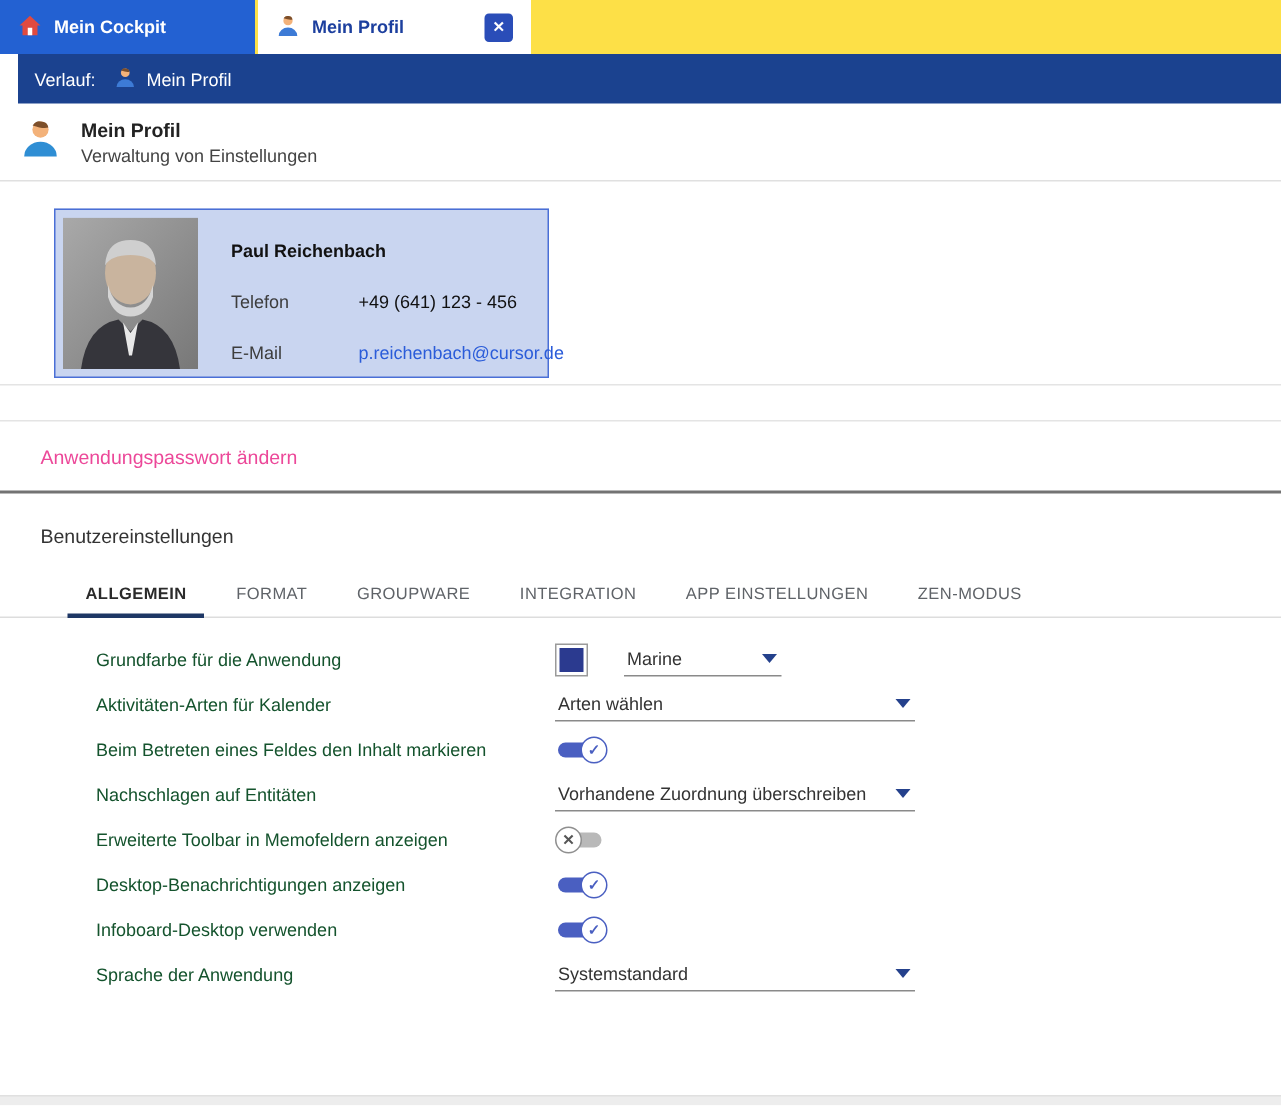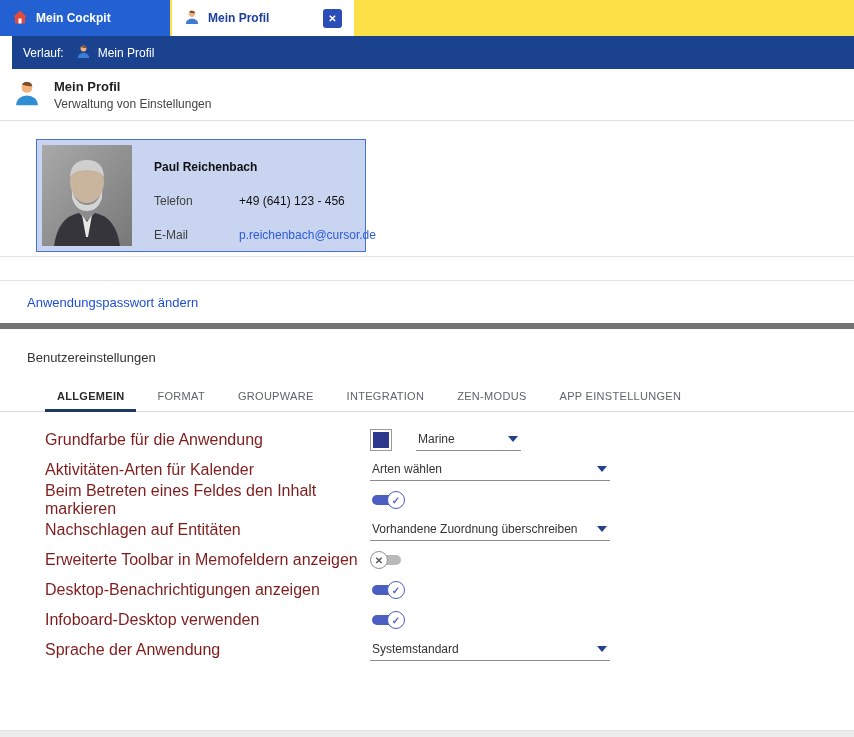--- a/index.html
+++ b/index.html
@@ -29,35 +29,35 @@
   .contact-card { width:330px; height:113px; background:#c9d5f0; border:1px solid #4a6fd6; display:flex; padding:5px; cursor:pointer; }
   .photo { width:90px; height:101px; flex:0 0 90px; overflow:hidden; }
   .contact-info { margin-left:22px; padding-top:15px; font-size:12px; }
   .ci-name { font-weight:700; color:#111; }
   .ci-row { display:flex; margin-top:20px; }
   .ci-label { width:85px; color:#3d3d3d; }
   .ci-value { color:#111; }
   .email { color:#2b5cd9; text-decoration:none; cursor:pointer; }
 
   .gap-strip { height:24px; border-bottom:1px solid #e4e4e4; }
-  .password-row { height:48px; display:flex; align-items:center; padding-left:27px; font-size:13px; color:#1d4ed8;
-                  border-bottom:6px solid #737373; cursor:pointer; }
+  .password-row { height:48px; display:flex; align-items:center; padding-left:27px; font-size:13px; color:#ec4899;
+                  border-bottom:2px solid #737373; cursor:pointer; }
 
   
   .settings { padding-top:21px; }
   .settings-title { padding-left:27px; font-size:13px; color:#333; }
   .stabs { display:flex; margin-top:17px; padding-left:45px; border-bottom:1px solid #ddd;align-items:center; }
   .stab { padding:8px 12px 7px; margin-right:9px; margin-bottom:-1px; font-size:11px; color:#5f6368;
           letter-spacing:0.3px; border-bottom:3px solid transparent; cursor:pointer; white-space:nowrap; }
   .stab.active { color:#2b2b2b; font-weight:700; border-bottom-color:#1e3765; }
 
   
   .form { margin-top:13px; }
   .frow { display:flex; align-items:center; height:30px; }
-  .flabel { flex:0 0 370px; padding-left:45px; font-size:16px; color:#7f1d1d; }
+  .flabel { flex:0 0 370px; padding-left:64px; font-size:12px; color:#14532d; }
   .fcontrol { display:flex; align-items:center; }
 
   .select { display:flex; align-items:center; justify-content:space-between; width:240px;
             border-bottom:1px solid #8a8a8a; padding:2px 3px 4px 2px; font-size:12px; color:#333; cursor:pointer;text-align:center; }
   .select.narrow { width:105px; }
   .caret { width:0; height:0; border-left:5px solid transparent; border-right:5px solid transparent;
            border-top:6px solid #24418c; margin-left:8px; flex:0 0 auto; }
 
   .swatch { width:22px; height:22px; border:1px solid #9a9a9a; background:#fff; padding:2px; margin-right:24px; cursor:pointer; }
   .swatch-inner { width:100%; height:100%; background:#2b3a8f; }
@@ -170,22 +170,22 @@
   </div>
 
   <div class="settings">
     <div class="settings-title">Benutzereinstellungen</div>
 
     <div class="stabs">
       <div class="stab active">ALLGEMEIN</div>
       <div class="stab">FORMAT</div>
       <div class="stab">GROUPWARE</div>
       <div class="stab">INTEGRATION</div>
+      <div class="stab">APP EINSTELLUNGEN</div>
       <div class="stab">ZEN-MODUS</div>
-      <div class="stab">APP EINSTELLUNGEN</div>
     </div>
 
     <div class="form">
 
       <div class="frow">
         <div class="flabel">Grundfarbe für die Anwendung</div>
         <div class="fcontrol">
           <div class="swatch">
               <div class="swatch-inner"></div>
             </div>

